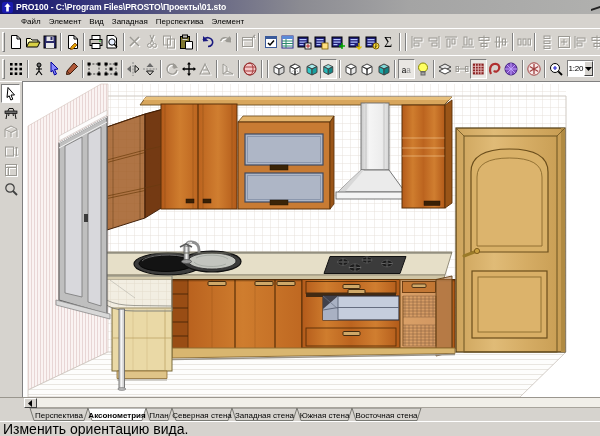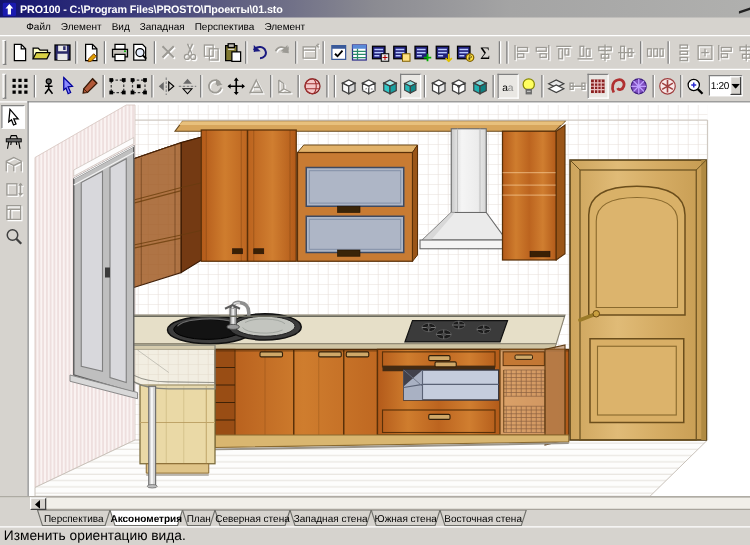--- a/index.html
+++ b/index.html
@@ -25,21 +25,21 @@
 .cbtn{width:9px;height:15px;background:#d6d3ce;border:1px solid;border-color:#fff #404040 #404040 #fff;display:flex;align-items:center;justify-content:center}
 .main{position:absolute;top:81px;left:0;width:600px;height:316px;background:#d6d3ce}
 .palette{position:absolute;left:0;top:0;width:22px;height:316px;border-top:1px solid #fff;padding-top:2px}
 .pbtn{width:19px;height:19px;margin-left:1px;display:flex;align-items:center;justify-content:center}
 .pbtn.pressed{background:#fff;border:1px solid;border-color:#808080 #fff #fff #808080}
 .canvas{position:absolute;left:22px;top:0;width:578px;height:316px;background:#fff;border-left:1px solid #808080;border-top:1px solid #808080}
 .hscroll{position:absolute;top:397px;left:0;width:600px;height:11px;background:#f1efe9;border-top:1px solid #9a968e;box-shadow:0 -1px 0 #a8a49c inset}
 .hs-left{position:absolute;left:0;top:0;width:24px;height:11px;background:#d6d3ce}
 .hs-btn{position:absolute;left:24px;top:0;width:13px;height:10px;background:#d6d3ce;border:1px solid;border-color:#fff #404040 #404040 #fff;display:flex;align-items:center;justify-content:center}
 .tabs{position:absolute;top:408px;left:0;width:600px;height:14px;background:#d6d3ce}
-.status{position:absolute;top:421px;left:0;width:600px;height:15px;border-top:1px solid #fff;font-size:11px;display:flex;align-items:center;padding-left:3px}
+.status{position:absolute;top:421px;left:0;width:600px;height:15px;border-top:1px solid #fff;font-size:14px;display:flex;align-items:center;padding-left:3px}
 </style>
 </head>
 <body>
 <div class="titlebar">
  <svg class="ico" viewBox="0 0 11 11">
       <rect x="0" y="0" width="11" height="11" rx="2" fill="#1a1ab0"></rect>
       <path d="M5.5 1.2 L8.6 4.8 L6.8 4.8 L6.8 9.6 L4.2 9.6 L4.2 4.8 L2.4 4.8 Z" fill="#fff"></path>
     </svg>
  <span class="txt">PRO100 - C:\Program Files\PROSTO\Проекты\01.sto</span>
  <svg style="position:absolute;right:0;top:4px" width="9" height="8">

